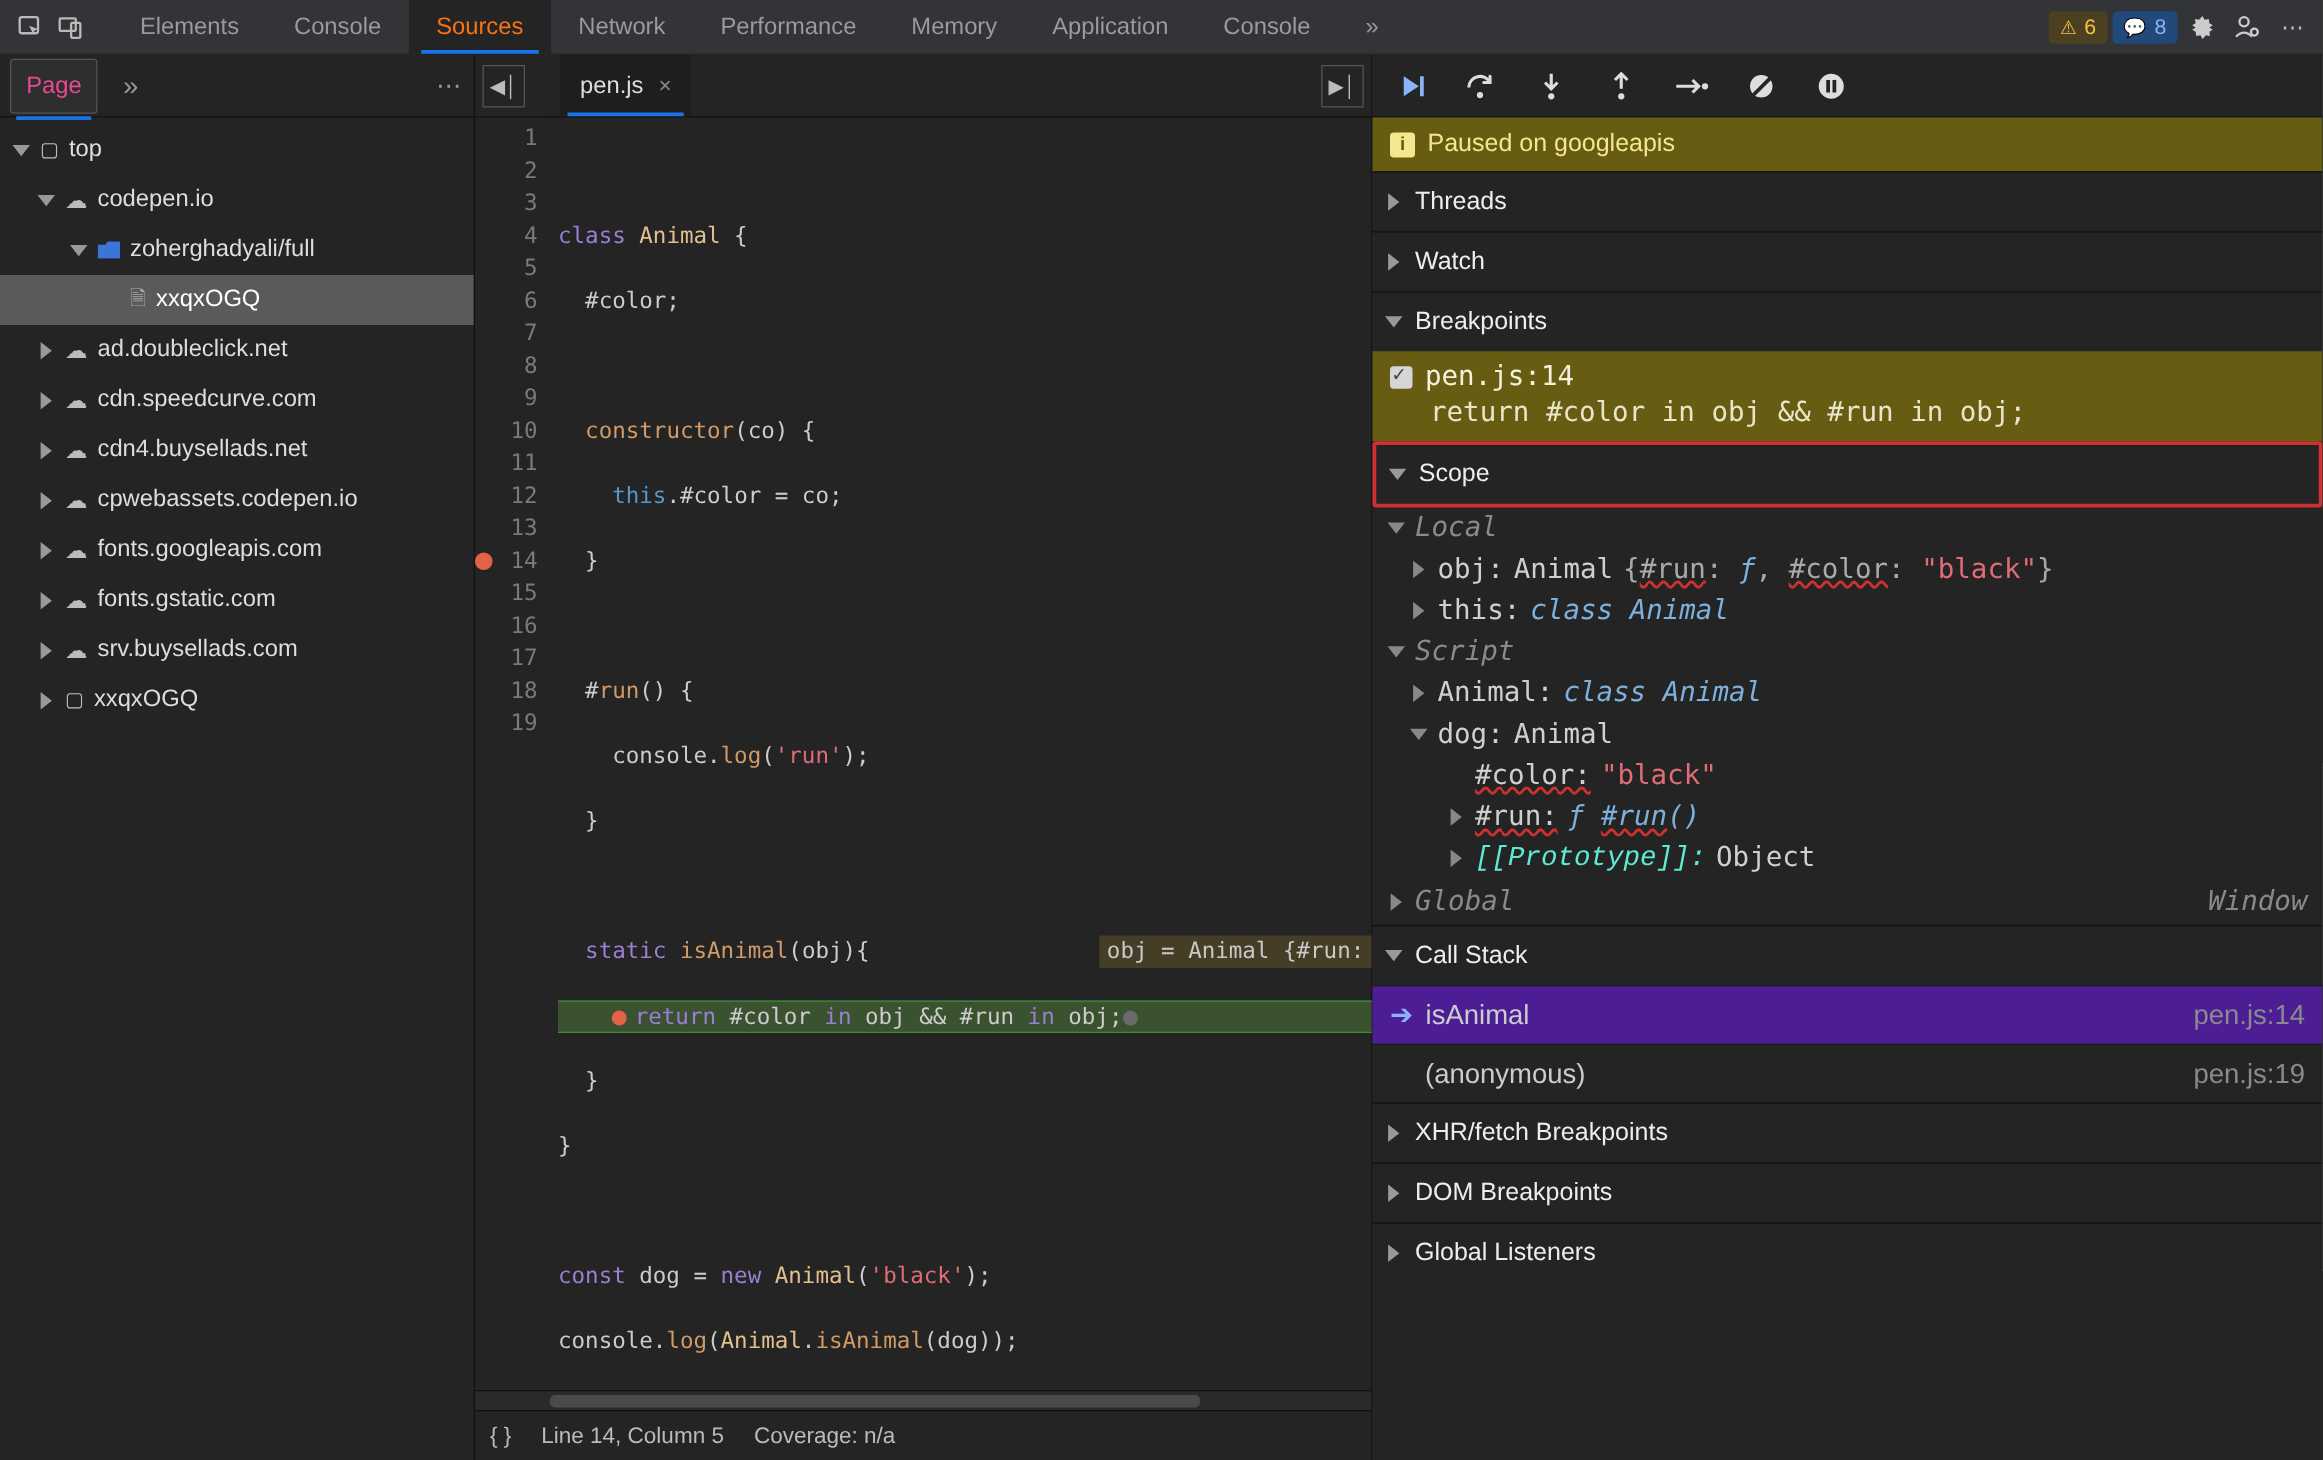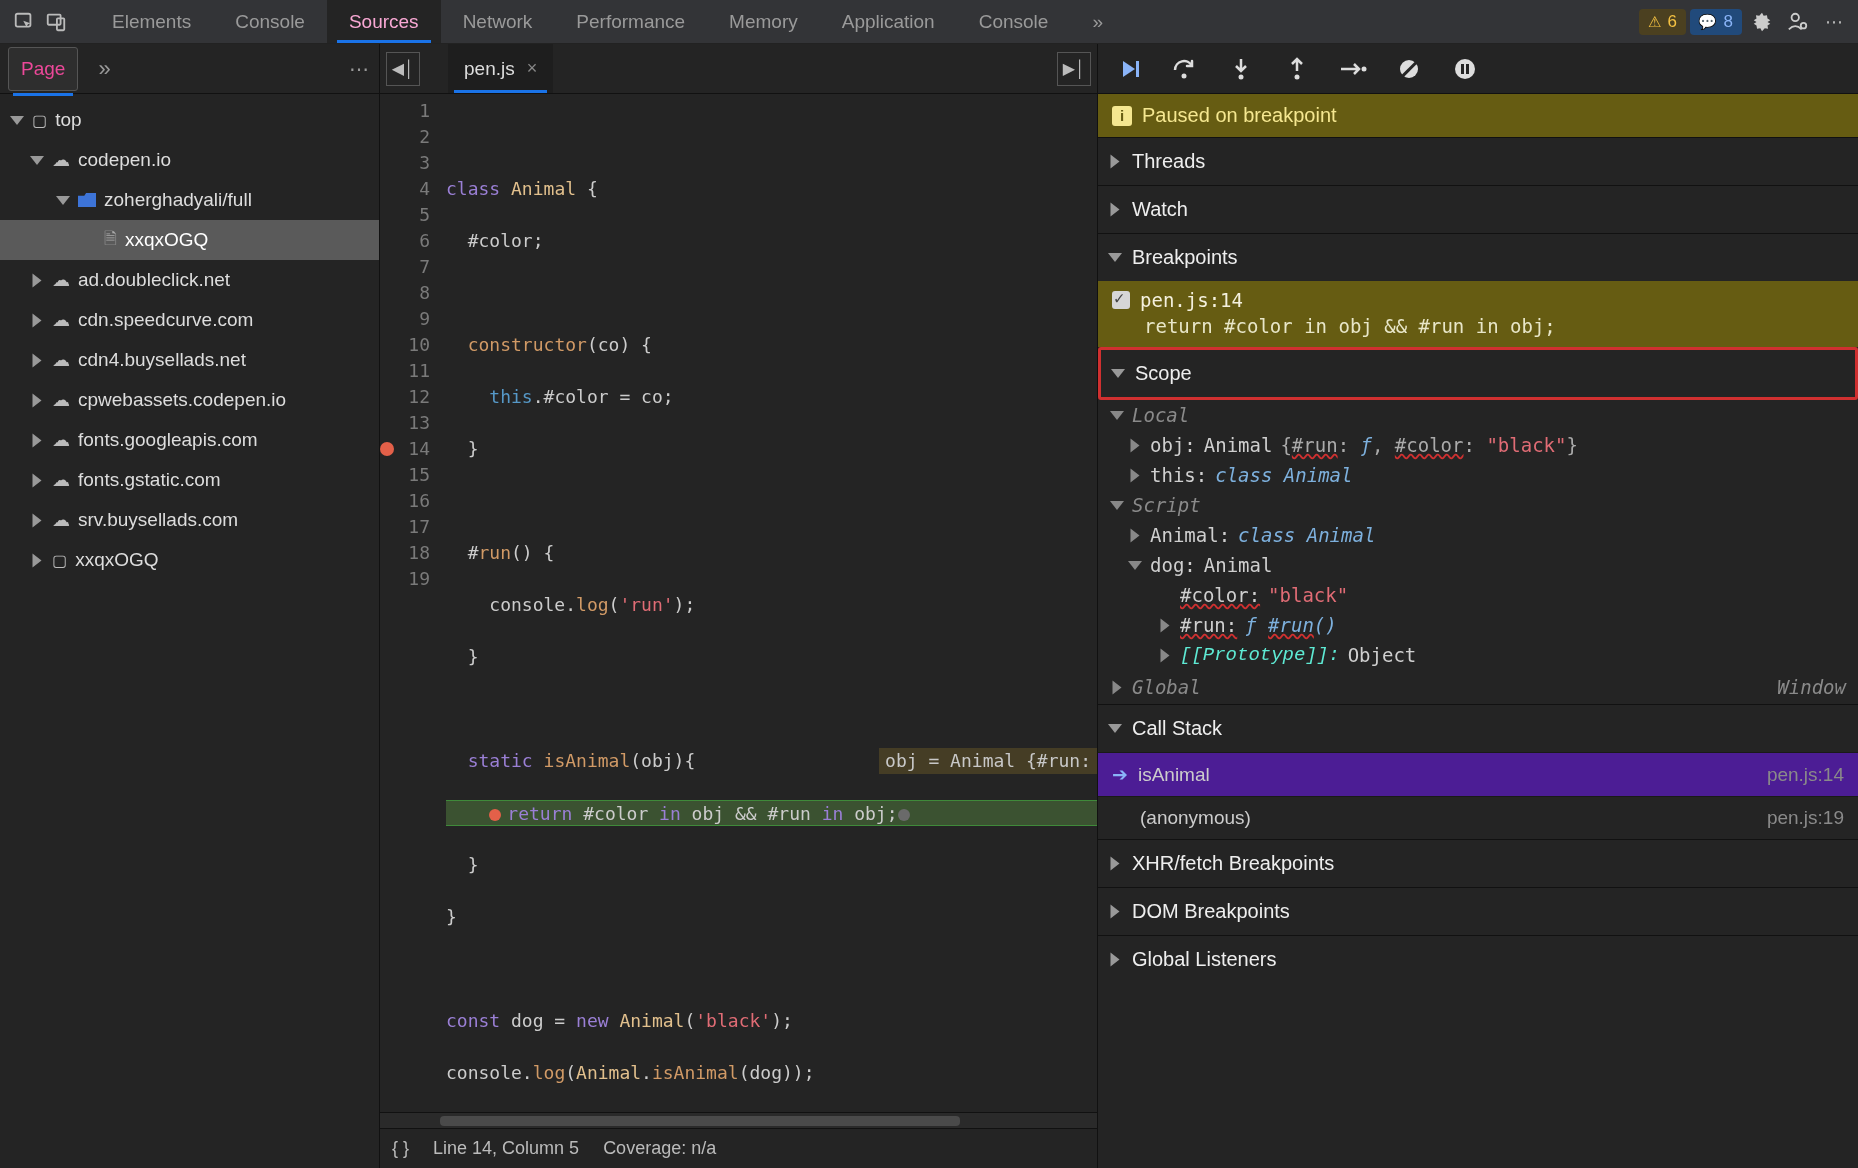--- a/index.html
+++ b/index.html
@@ -34,21 +34,21 @@
   padding: 0 22px;
   display: flex; align-items: center;
   color: #9a9a9a;
   height: 100%;
   cursor: pointer;
   position: relative;
   font-size: 19px;
 }
 .tab.active {
   background: #242424;
-  color: #f9a8d4;
+  color: #f97316;
 }
 .tab.active::after {
   content: "";
   position: absolute;
   left: 10px; right: 10px; bottom: 0;
   height: 3px;
   background: #1a73e8;
 }
 .topbar .spacer { flex: 1; }
 .topbar .right { display: flex; align-items: center; gap: 4px; }
@@ -258,21 +258,21 @@
 .section-hdr {
   display: flex; align-items: center;
   gap: 10px;
   padding: 12px 10px;
   font-size: 20px;
   color: #eee;
   border-top: 1px solid #111;
   cursor: pointer;
 }
 .section-hdr.highlight { border: 3px solid #d03030; border-radius: 3px; }
-.section-body { font-size: 19px; }
+.section-body { font-size: 22px; }
 .bp-item {
   background: #665c12;
   padding: 8px 14px 10px 14px;
 }
 .bp-top { display: flex; align-items: center; gap: 10px; color: #f4f0dd; }
 .bp-chk { width: 18px; height: 18px; background: #d6d6d6; display: inline-block; position: relative; border-radius: 3px; }
 .bp-chk::after { content: "✓"; color: #444; position: absolute; left: 2px; top: -3px; font-size: 17px; }
 .bp-snip { padding: 4px 0 0 32px; color: #e8e6c8; }
 
 .scope-row { padding: 4px 12px; display: flex; align-items: center; gap: 8px; }
@@ -547,21 +547,21 @@
       <div class="dbg-ico">
         <svg width="24" height="24" viewBox="0 0 24 24">
             <circle cx="12" cy="12" r="10" fill="#ddd"></circle>
             <rect x="8" y="7" width="3" height="10" fill="#242424"></rect>
             <rect x="13" y="7" width="3" height="10" fill="#242424"></rect>
           </svg>
       </div>
     </div>
 
     <div class="dbg-paused">
-      <span>Paused on breakpoint</span>
+      <span>Paused on googleapis</span>
     </div>
 
     <div class="section-hdr">
         <span class="chev right"></span>
         <span>Threads</span>
       </div>
     <div class="section-hdr">
         <span class="chev right"></span>
         <span>Watch</span>
       </div>

